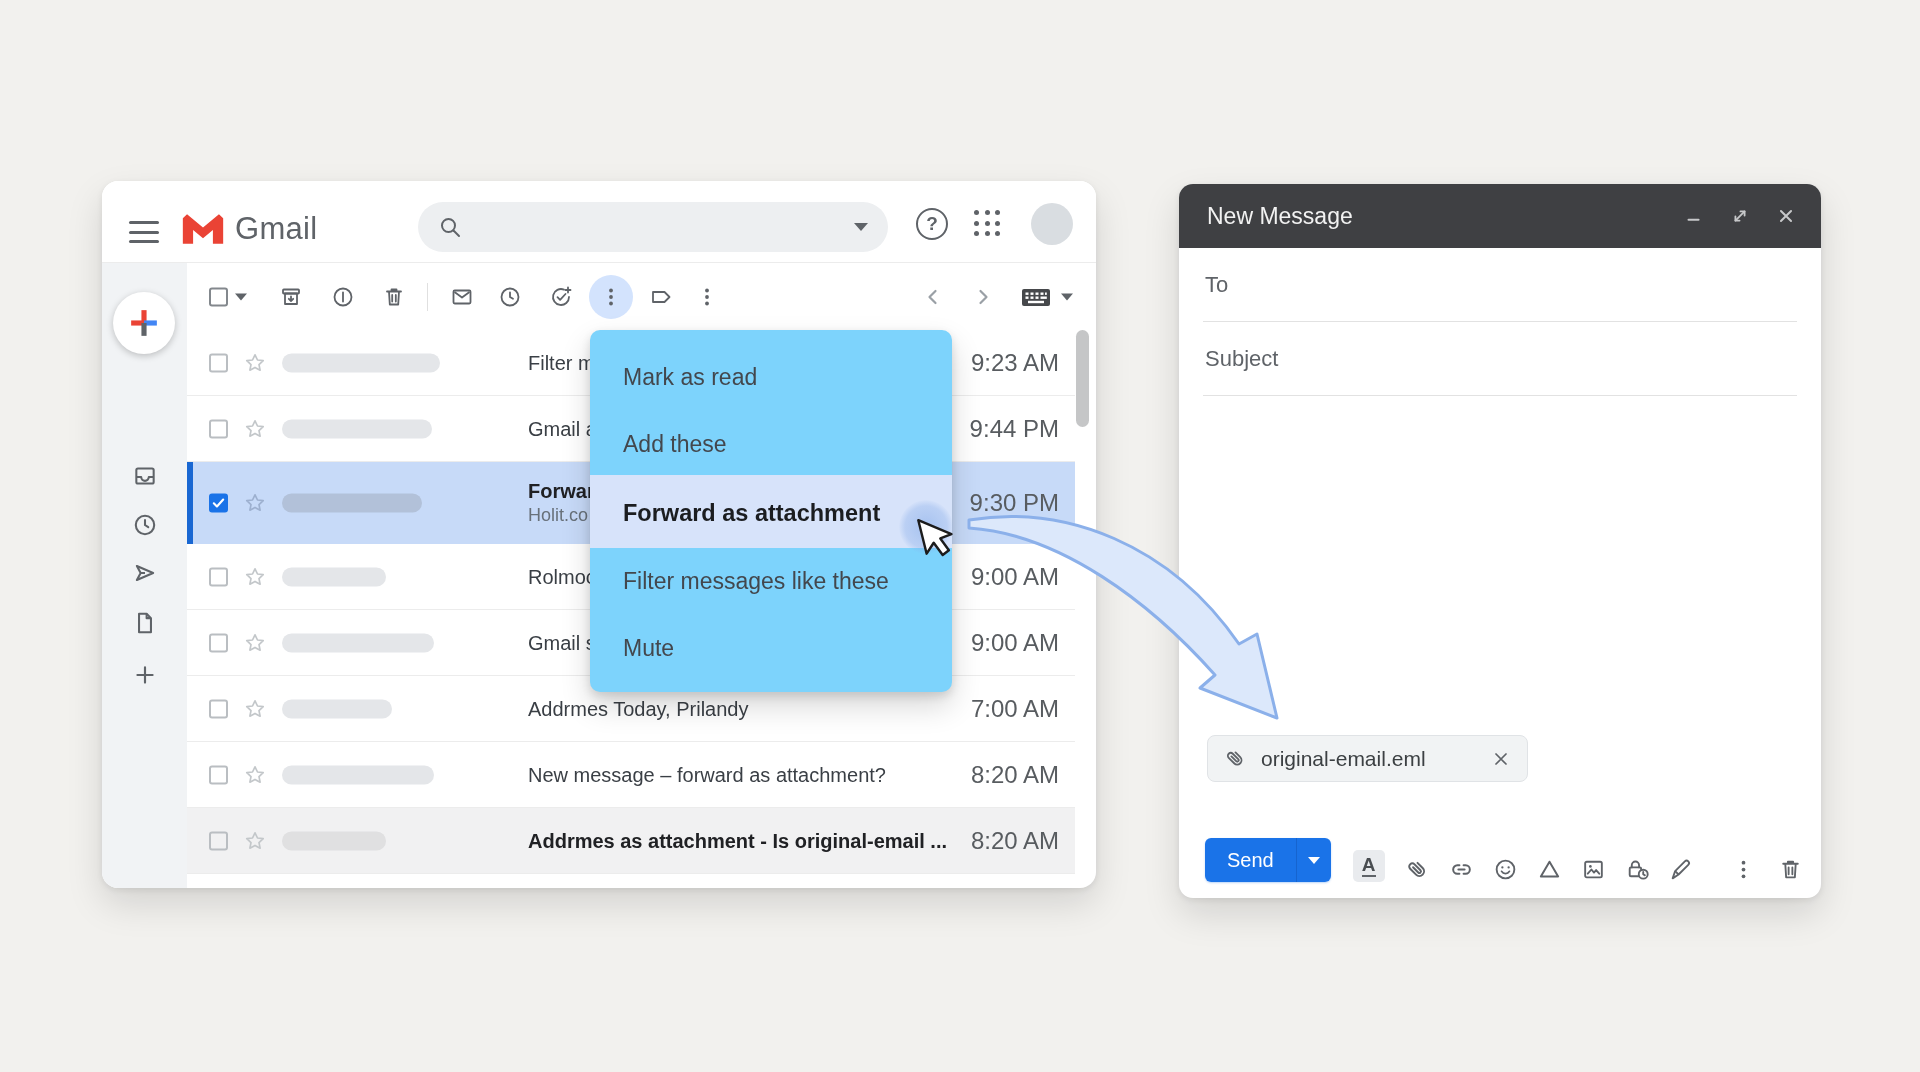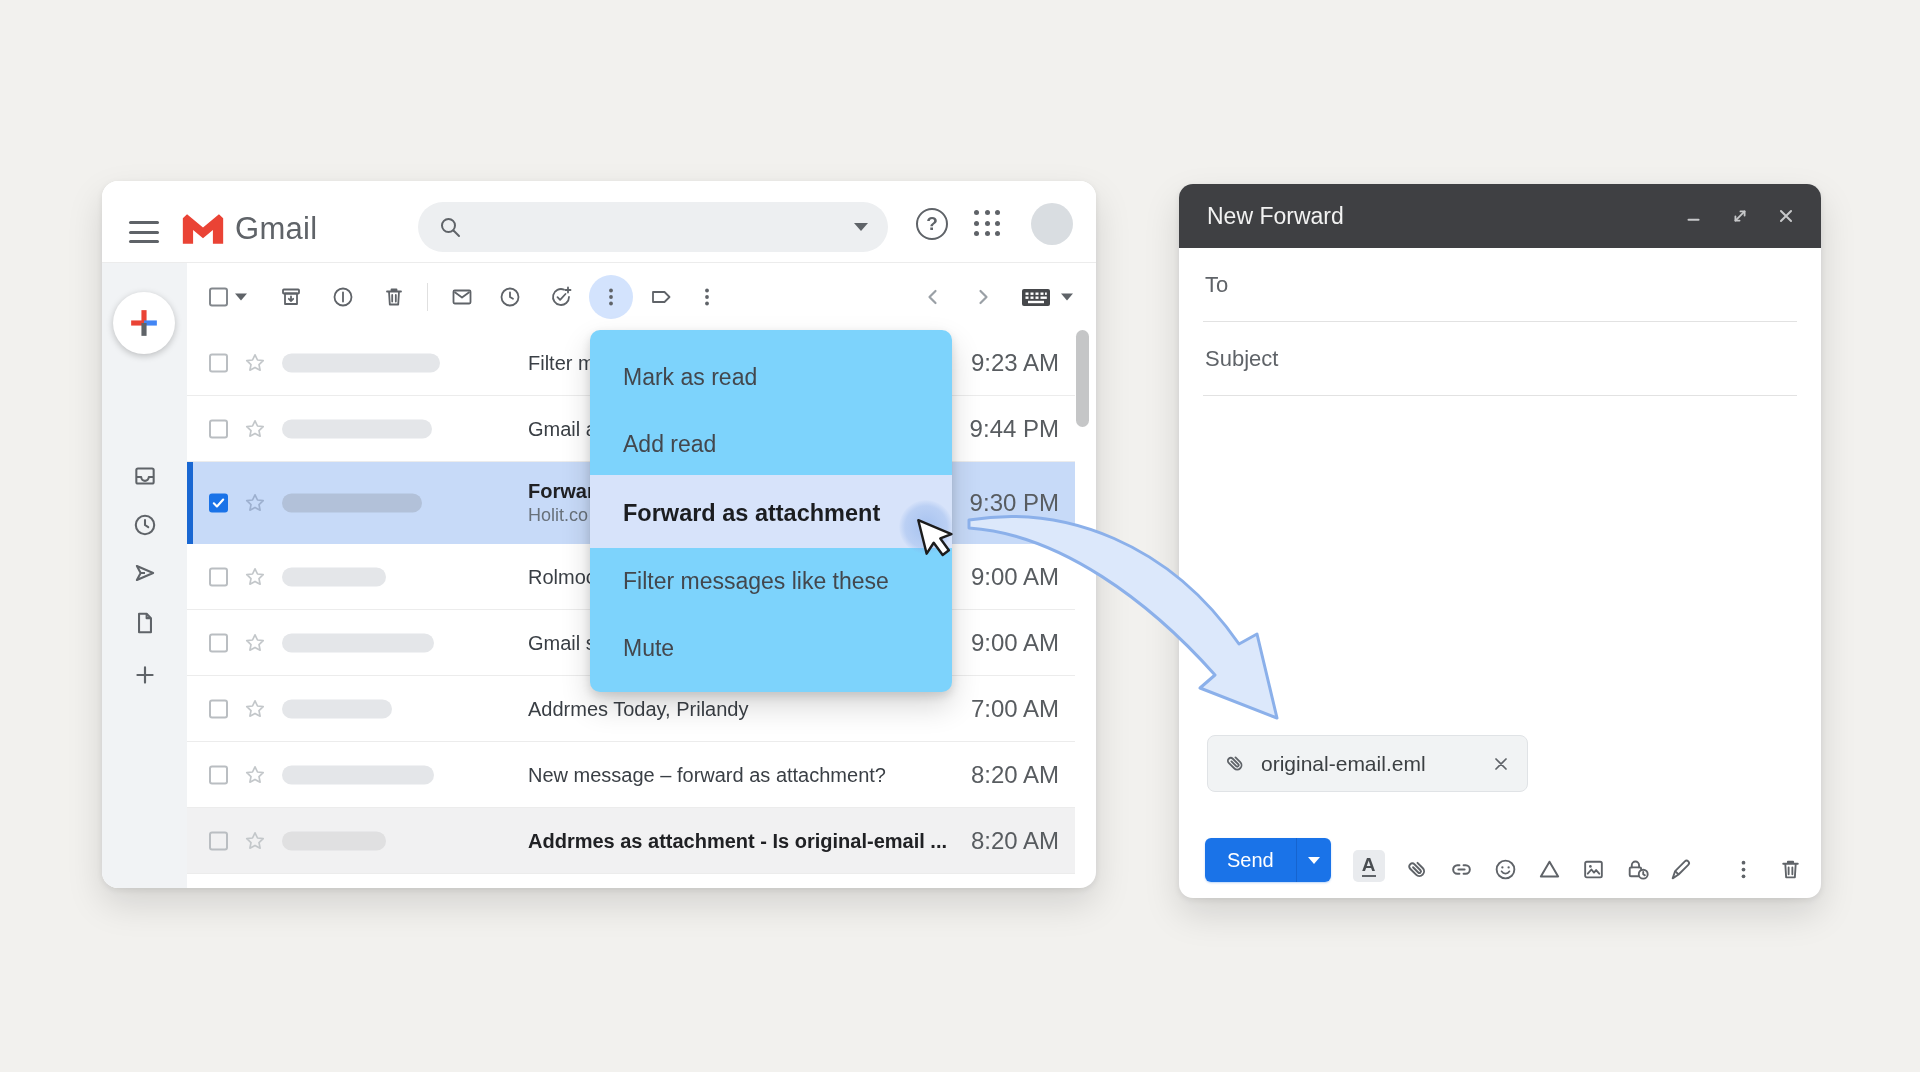--- a/index.html
+++ b/index.html
@@ -76,21 +76,21 @@
   .compose{position:absolute;left:1179px;top:184px;width:642px;height:714px;background:#fff;border-radius:14px;
     box-shadow:0 2px 6px rgba(0,0,0,.08),0 16px 36px rgba(0,0,0,.13);overflow:hidden;z-index:5;}
   .c-title{position:absolute;left:0;top:0;right:0;height:64px;background:#3f4043;display:flex;align-items:center;padding:0 24px 0 28px;}
   .c-title-text{color:#f2f2f2;font-size:23px;}
   .c-winbtns{margin-left:auto;display:flex;align-items:center;gap:24px;color:#c7c8ca;}
   .c-winbtns .wb{width:22px;height:22px;cursor:pointer;}
   .c-field{position:absolute;left:0;right:0;height:74px;display:flex;align-items:center;padding:0 26px;font-size:22px;color:#5f6368;}
   .c-field::after{content:'';position:absolute;left:24px;right:24px;bottom:0;height:1px;background:#e2e2e2;}
   .c-to{top:64px;}
   .c-subj{top:138px;}
-  .chip{position:absolute;left:28px;top:551px;width:321px;height:57px;background:#f1f3f4;border:1px solid #e0e3e6;border-radius:8px;
+  .chip{position:absolute;left:28px;top:551px;width:321px;height:47px;background:#f1f3f4;border:1px solid #e0e3e6;border-radius:8px;
     display:flex;align-items:center;gap:14px;padding:0 16px 0 16px;cursor:pointer;}
   .chip-name{font-size:21px;color:#3c4043;}
   .chip-x{margin-left:auto;width:20px;height:20px;color:#5f6368;cursor:pointer;}
   .c-footer{position:absolute;left:26px;right:18px;bottom:16px;height:48px;display:flex;align-items:flex-end;}
   .send-group{display:flex;height:44px;border-radius:6px;overflow:hidden;box-shadow:0 1px 2px rgba(26,115,232,.3);cursor:pointer;}
   .send-main{background:#1a73e8;color:#fff;font-size:20px;display:flex;align-items:center;justify-content:center;padding:0 22px;}
   .send-caret{width:35px;background:#1a73e8;border-left:1px solid #1664cf;display:flex;align-items:center;justify-content:center;}
   .send-caret i{width:0;height:0;border-left:6px solid transparent;border-right:6px solid transparent;border-top:7px solid #fff;}
   .fmt-a{margin-left:22px;width:32px;height:32px;background:#e9ebee;border-radius:5px;display:flex;align-items:center;justify-content:center;
     font-size:19px;font-weight:bold;color:#494d51;cursor:pointer;}
@@ -365,21 +365,21 @@
       </div>
     <div class="scroll-thumb"></div>
   </div>
 
   <div class="ctx-menu">
     <div class="ctx-band"></div>
   <div class="menu-item" style="top: 27px;">
     <span>Mark as read</span>
   </div>
       <div class="menu-item" style="top: 94px;">
-    <span>Add read</span>
+    <span>Add these</span>
   </div>
       <div class="menu-item" style="top: 231px;">
     <span>Filter messages like these</span>
   </div>
       <div class="menu-item hl" style="top: 163px;">
     <span>Forward as attachment</span>
   </div>
       <div class="menu-item" style="top: 298px;">
     <span>Mute</span>
   </div>
@@ -389,21 +389,21 @@
   <svg class="cursor" width="46" height="52" viewBox="0 0 32 36">
     <path d="M3 2 L3 26 L9.6 19.8 L13.6 29.6 L18.6 27.4 L14.8 18 L23 17 Z" fill="#ffffff" stroke="#1c1c1c" stroke-width="1.7" stroke-linejoin="round"></path>
   </svg>
 
   <svg class="flow-arrow" width="370" height="260" viewBox="0 0 370 260">
     <path d="M 14 28 C 110 12, 215 52, 284 152 L 302 142 L 322 226 L 245 196 L 260 183 C 195 110, 105 42, 14 36 Z" fill="#dce8fb" stroke="#8bb0ea" stroke-width="3" stroke-linejoin="round"></path>
   </svg>
 
   <div class="compose">
     <div class="c-title">
-      <span class="c-title-text">New Forward</span>
+      <span class="c-title-text">New Message</span>
       <div class="c-winbtns">
         <svg class="wb" viewBox="0 0 24 24" fill="none" stroke="currentColor" stroke-width="2.2" stroke-linecap="round">
           <path d="M6 16h11"></path>
         </svg>
         <svg class="wb" viewBox="0 0 24 24" fill="none" stroke="currentColor" stroke-width="2" stroke-linecap="round" stroke-linejoin="round">
           <path d="M7 17L17 7"></path>
             <path d="M12.5 7H17v4.5"></path>
             <path d="M11.5 17H7v-4.5"></path>
         </svg>
         <svg class="wb" viewBox="0 0 24 24" fill="none" stroke="currentColor" stroke-width="2.2" stroke-linecap="round">

